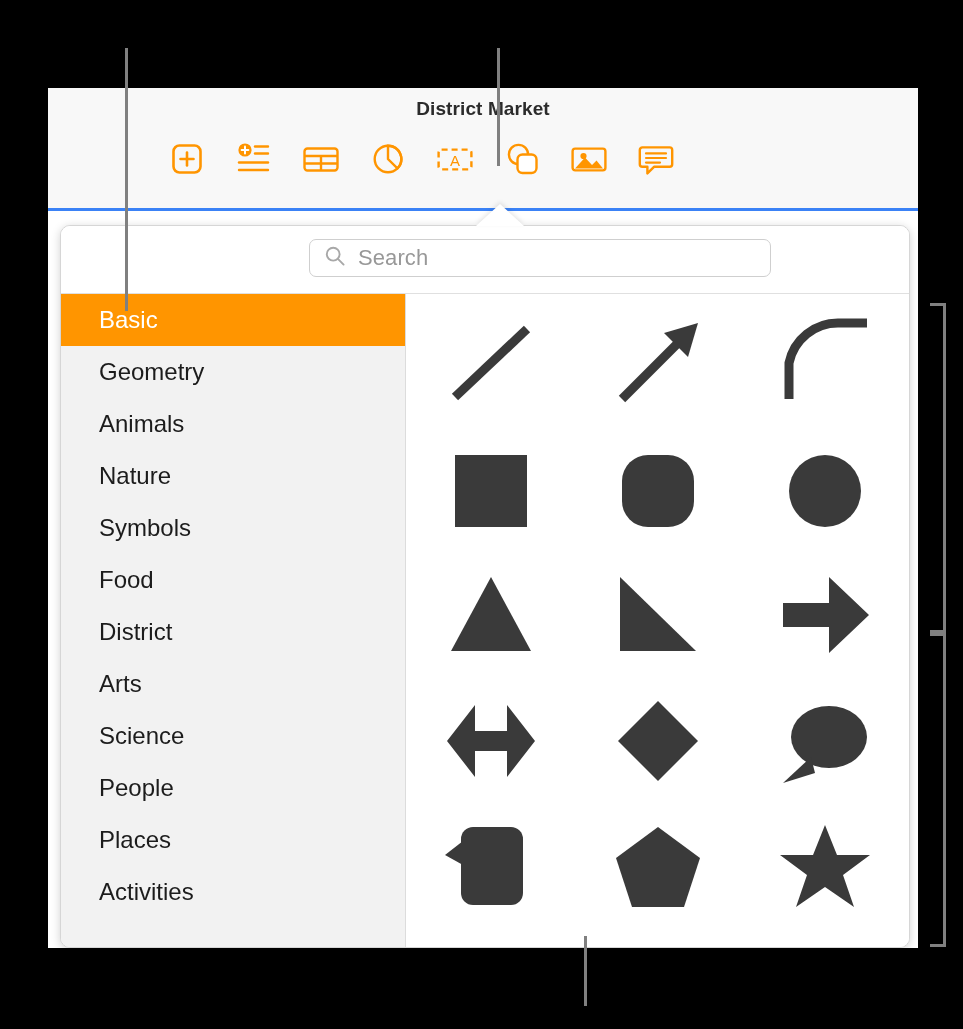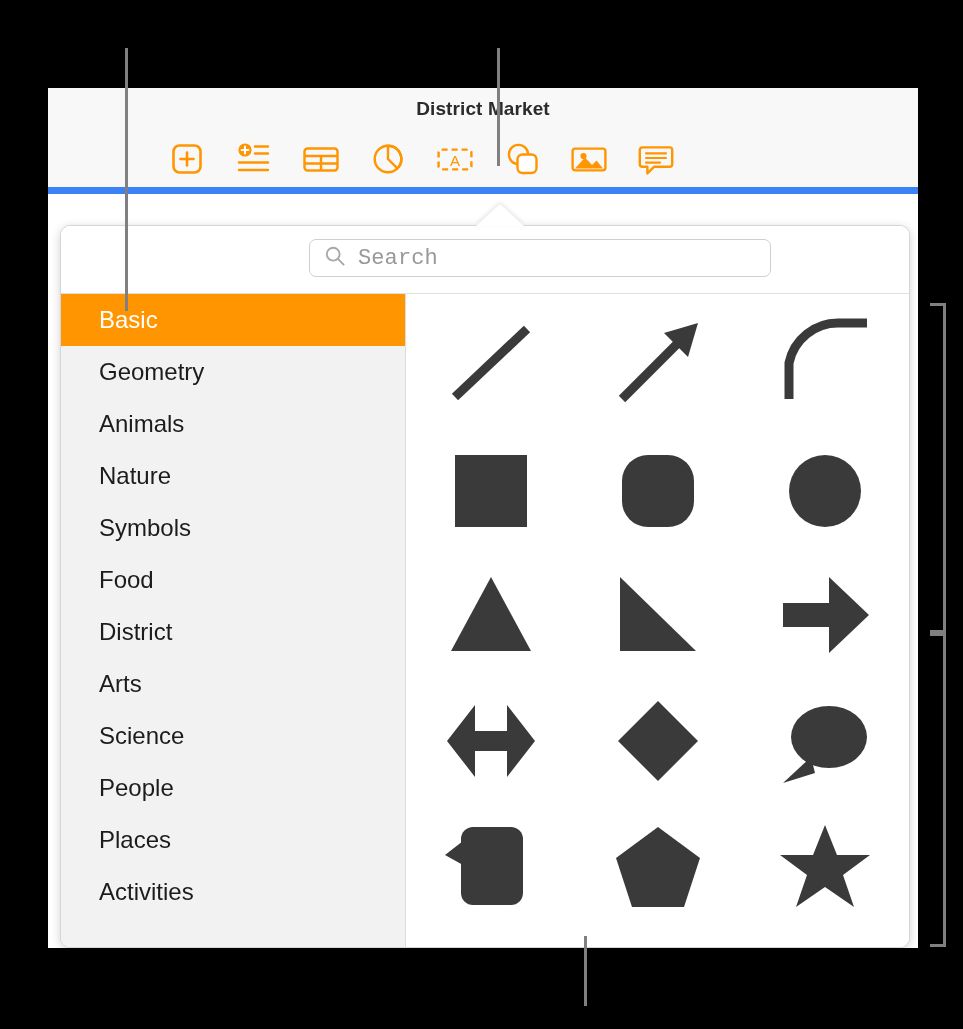--- a/index.html
+++ b/index.html
@@ -26,23 +26,23 @@
     background: #ffffff;
     overflow: hidden;
   }
 
   
   #toolbar {
     position: absolute;
     left: 0;
     top: 0;
     width: 870px;
-    height: 106px;
+    height: 123px;
     background: #f8f8f8;
-    border-bottom: 7px solid #3b82f6;
+    border-bottom: 3px solid #3b82f6;
     box-sizing: border-box;
   }
   #doc-title {
     position: absolute;
     left: 0;
     top: 10px;
     width: 870px;
     text-align: center;
     font-size: 19px;
     font-weight: bold;
@@ -115,21 +115,20 @@
     width: 462px;
     height: 38px;
     border: 1px solid #cfcfcf;
     border-radius: 7px;
     background: #ffffff;
     box-sizing: border-box;
     display: flex;
     align-items: center;
     padding-left: 14px;
     gap: 12px;
-    font-family: Liberation Mono, monospace;
   }
   #search-placeholder {
     font-size: 22px;
     color: #989898;
     letter-spacing: 0.1px;
   }
 
   
   #category-sidebar {
     position: absolute;

